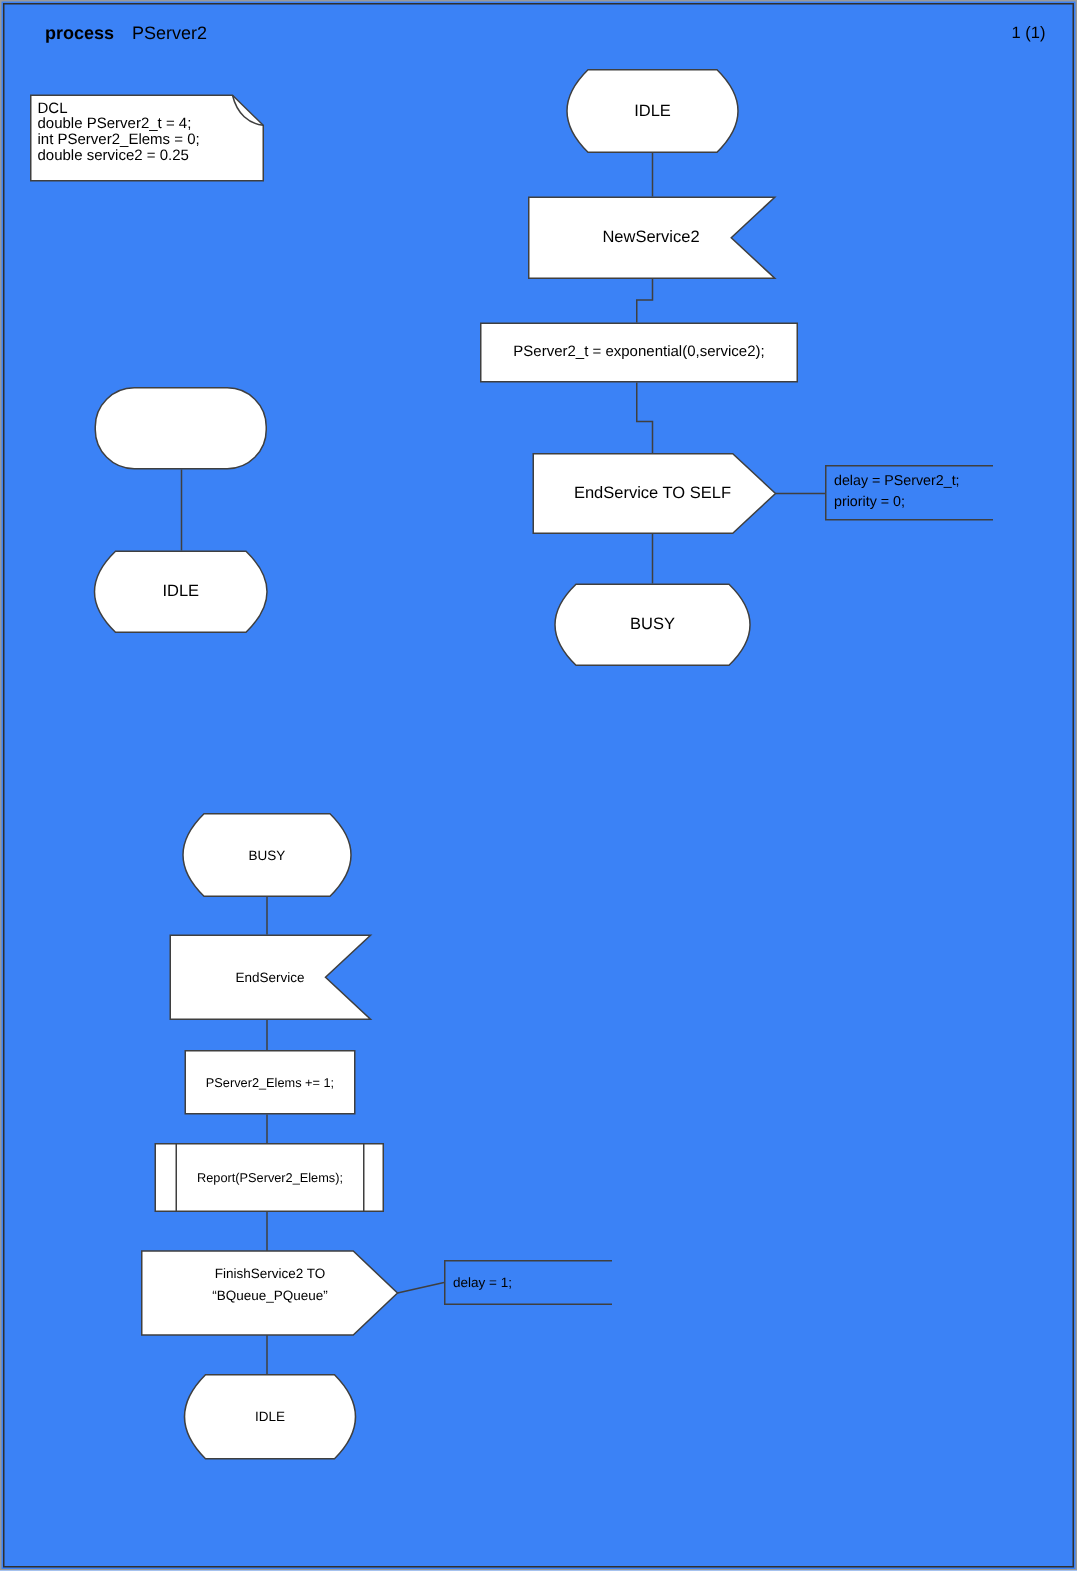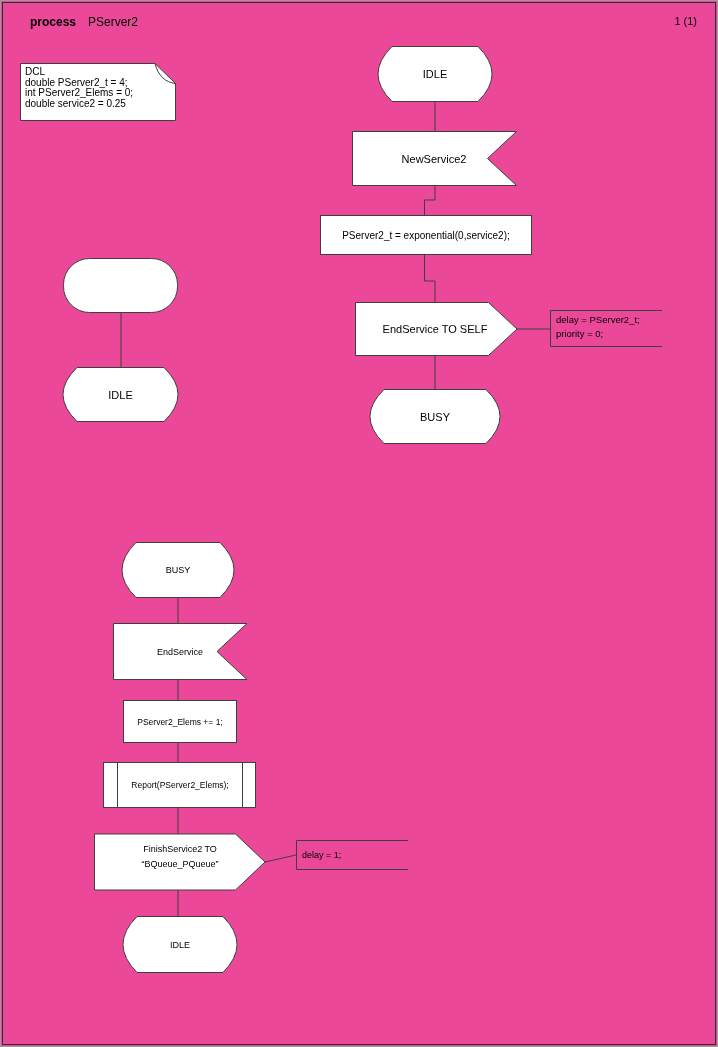--- a/index.html
+++ b/index.html
@@ -1,20 +1,20 @@
 <!DOCTYPE html>
 <html><head>
 <meta charset="utf-8">
 <style>
   html, body { margin: 0; padding: 0; background: #ffffff; }
   .page {
     position: relative;
     width: 718px;
     height: 1047px;
-    background: #ec4899;
+    background: #3b82f6;
     font-family: "Liberation Sans", sans-serif;
     overflow: hidden;
   }
   svg { position: absolute; left: 0; top: 0; }
   svg text {
     fill: #000000;
     font-family: "Liberation Sans", sans-serif;
   }
   .shape { fill: #ffffff; stroke: #3f3f3f; stroke-width: 1; }
   .line  { fill: none; stroke: #3f3f3f; stroke-width: 1; }

